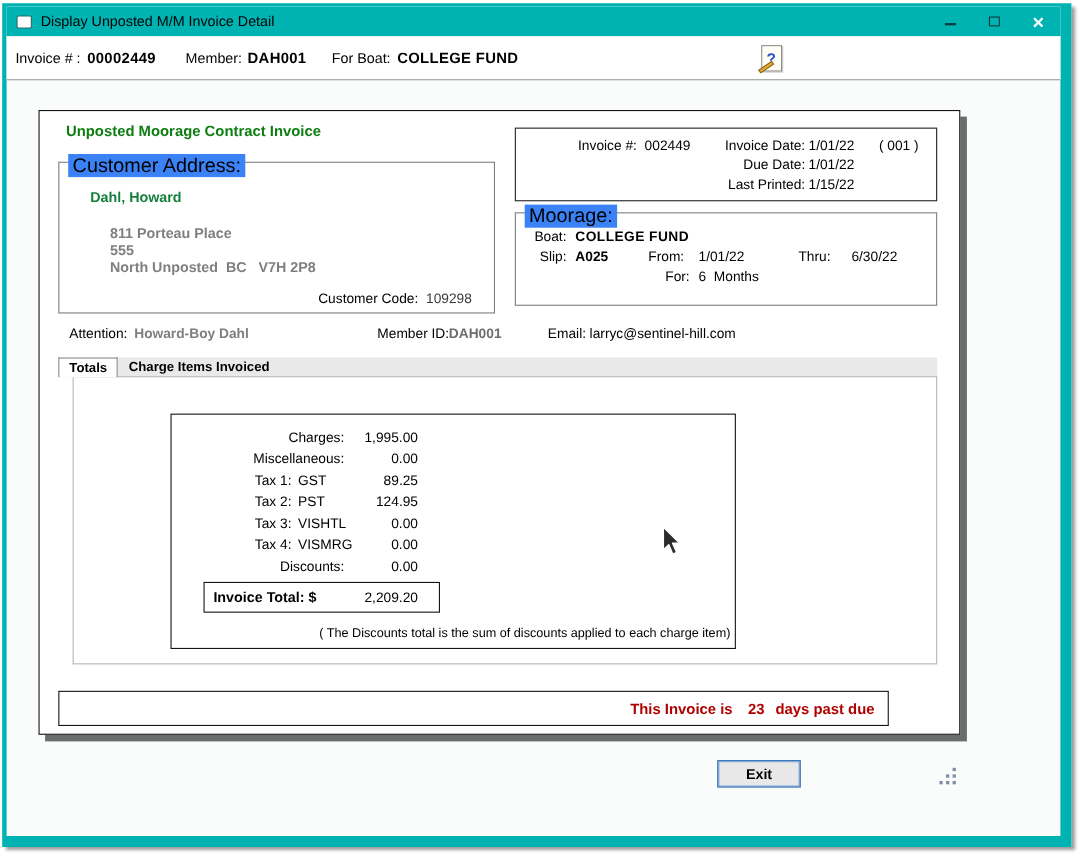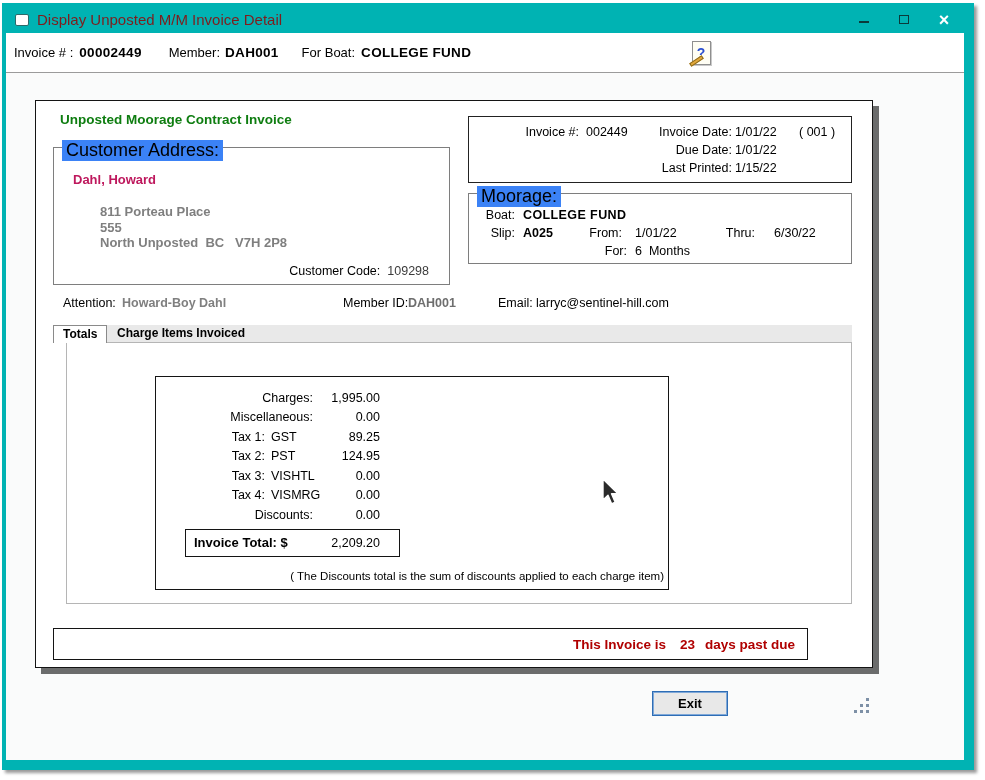--- a/index.html
+++ b/index.html
@@ -8,21 +8,21 @@
   .screen { position:relative; width:985px; height:780px; background:#fff; overflow:hidden; font-size:13px; }
 
   
   .window {
     position:absolute; left:2px; top:3px; width:972px; height:767px;
     border:solid #00b3b3; border-width:3px 10px 10px 4px;
     background:#fafbfb; box-shadow:3px 3px 3px rgba(0,0,0,.40);
   }
   .titlebar { position:absolute; left:0; top:0; right:0; height:27px; background:#00b3b3; display:flex; align-items:center; }
   .win-icon { width:14px; height:12px; margin-left:9px; background:#ffffff; border:1px solid #2c6a6a; border-radius:2px; flex:0 0 auto; }
-  .tb-title { margin-left:8px; font-size:15px; color:#7f1d1d; }
+  .tb-title { margin-left:8px; font-size:13px; color:#000000; }
   .tb-controls { margin-left:auto; display:flex; height:100%; }
   .tb-btn { width:40px; height:100%; display:flex; align-items:center; justify-content:center; }
   .glyph-min { width:10px; height:2px; background:#0b3a3a; margin-top:5px; }
   .glyph-max { width:10px; height:9px; border:1.5px solid #0b3a3a; }
   .glyph-close { color:#ffffff; font-size:18px; line-height:16px; font-weight:bold; }
 
   
   .header { position:absolute; left:0; top:27px; right:0; height:40px; background:#ffffff;
             border-bottom:1px solid #9b9b9b; display:flex; align-items:center; }
   .h-label { font-size:13px; }
@@ -36,38 +36,38 @@
   
   .panel { position:absolute; left:29px; top:94px; width:838px; height:568px; background:#ffffff;
            border:1px solid #141414; box-shadow:6px 6px 0 rgba(30,30,30,.65); }
   .heading { position:absolute; left:24px; top:11px; font-weight:bold; color:#0e7d10; font-size:13.5px; }
 
   .groupbox { position:absolute; border:1px solid #7e7e7e; background:#ffffff; }
   .gb-legend { position:absolute; top:-8px; left:8px; background:#3b82f6; padding:0 4px; font-size:18px; }
 
   
   .customer-box { left:17px; top:46px; width:397px; height:138px; }
-  .cust-name { position:absolute; left:19px; top:24px; color:#be185d; font-weight:bold; font-size:13px; }
+  .cust-name { position:absolute; left:28px; top:24px; color:#15803d; font-weight:bold; font-size:13px; }
   .cust-addr { position:absolute; left:46px; top:56px; color:#7f7f7f; font-weight:bold; font-size:13px; line-height:15.5px; }
   .cust-addr span { display:block; white-space:pre; }
   .cust-code { position:absolute; right:20px; bottom:6px; font-size:12.5px; }
   .cust-code .val { margin-left:7px; color:#3c3c3c; }
 
   
   .invoice-box { position:absolute; left:432px; top:15px; width:384px; height:67px; border:1px solid #222; background:#fff; }
   .ib-row { position:absolute; left:0; right:0; height:15px; font-size:12.5px; }
   .ib-r1{top:8px}.ib-r2{top:26px}.ib-r3{top:44px}
   .ib-l1 { position:absolute; left:0; width:110px; text-align:right; }
   .ib-v1 { position:absolute; left:117px; }
   .ib-l2 { position:absolute; left:140px; width:123px; text-align:right; }
   .ib-v2 { position:absolute; left:266px; }
   .ib-seq { position:absolute; left:330px; white-space:pre; }
 
   
-  .moorage-box { left:432px; top:92px; width:384px; height:71px; }
+  .moorage-box { left:432px; top:92px; width:384px; height:85px; }
   .m-row { position:absolute; left:0; right:0; height:15px; font-size:12.5px; }
   .m-r1{top:14px}.m-r2{top:32px}.m-r3{top:50px}
   .m-boat-l { position:absolute; left:14px; width:32px; text-align:right; }
   .m-boat-v { position:absolute; left:54px; font-weight:bold; letter-spacing:.4px; }
   .m-slip-l { position:absolute; left:14px; width:32px; text-align:right; }
   .m-slip-v { position:absolute; left:54px; font-weight:bold; }
   .m-from-l { position:absolute; left:112px; width:41px; text-align:right; }
   .m-from-v { position:absolute; left:166px; }
   .m-thru-l { position:absolute; left:250px; width:36px; text-align:right; }
   .m-thru-v { position:absolute; left:305px; }

